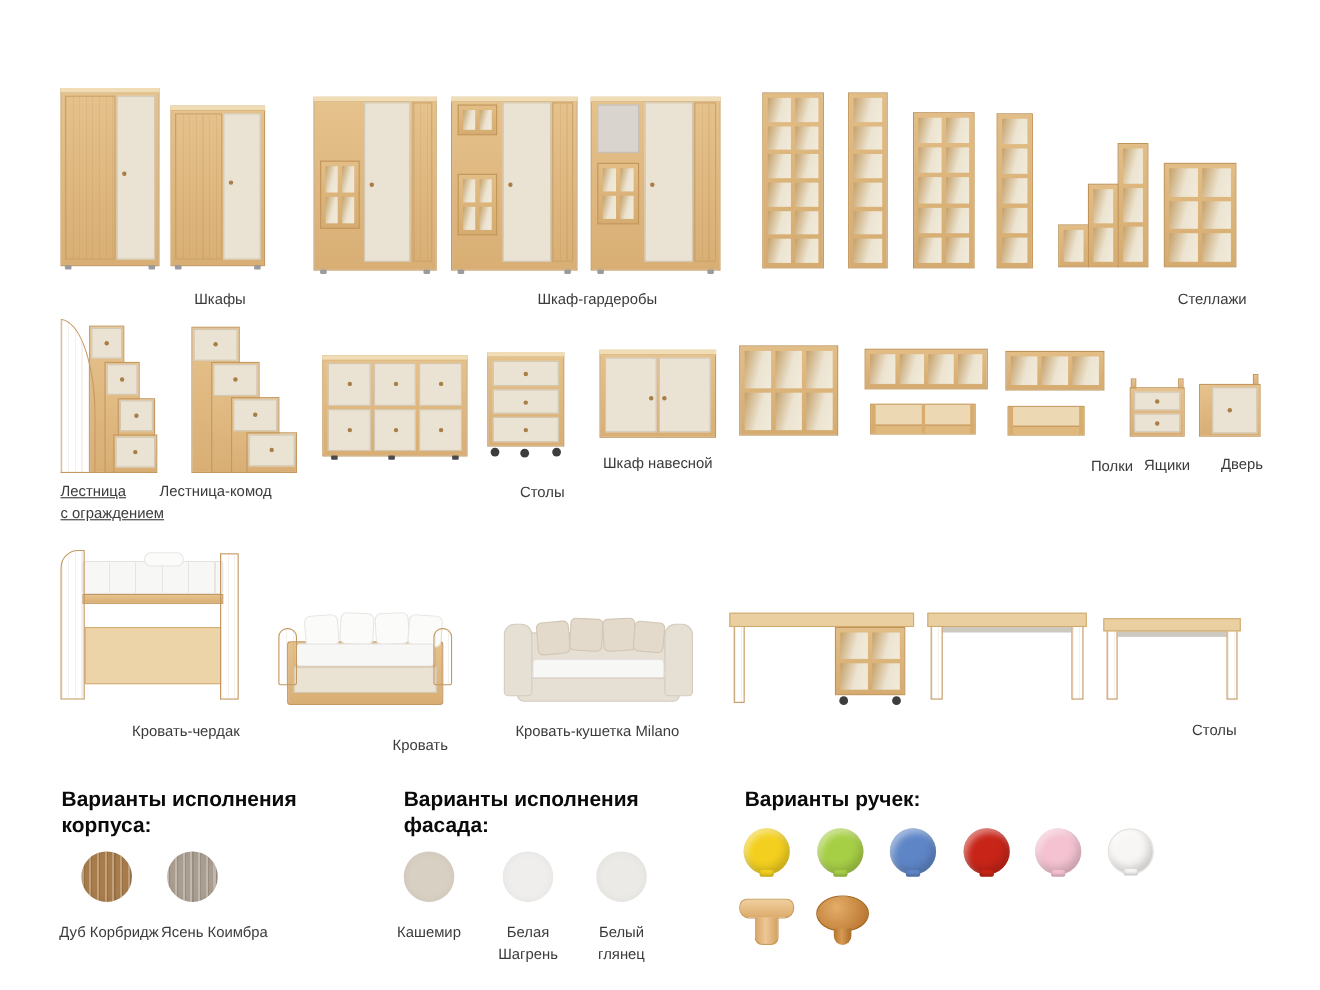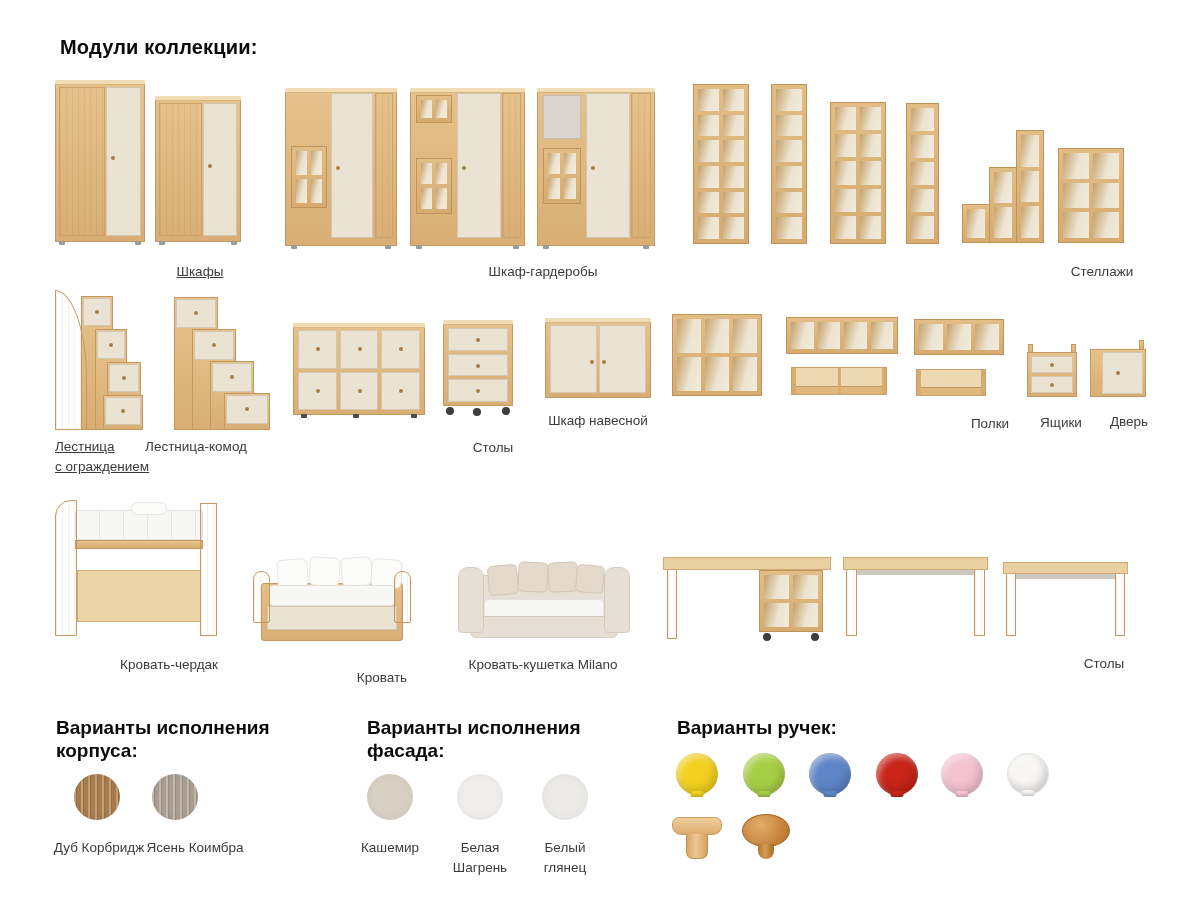--- a/index.html
+++ b/index.html
@@ -38,41 +38,40 @@
   .mattress { background:#f7f7f6; border:1px solid #e3e2df; }
   .pillow { background:#fbfbfa; border:1px solid #e7e6e3; border-radius:6px; }
   .beige { background:#e6dfd4; border:1px solid #d4cbbd; }
   .beigepillow { background:#e4dacb; border:1px solid #d2c6b4; border-radius:5px; }
 </style>
 </head>
 <body>
 
 <div id="canvas">
 
-  <div class="abs ttl" style="left:60px;top:36px;">Модули коллекции:</div>
 
   <div class="abs" style="left:55px;top:80px;width:90px;height:162px;">
     <div class="abs wood" style="inset:0;"></div>
       <div class="topedge"></div>
     <div class="abs woodp grainv" style="left:4px;top:7px;bottom:6px;width:46px;border:1px solid #cba36a;"></div>
     <div class="abs cream" style="left:51px;top:7px;bottom:6px;right:4px;"></div>
     <div class="knobdot" style="left:56px;top:76px;"></div>
     <div class="ft" style="left:4px;"></div>
       <div class="ft" style="right:4px;"></div>
   </div>
   <div class="abs" style="left:155px;top:96px;width:86px;height:146px;">
     <div class="abs wood" style="inset:0;"></div>
       <div class="topedge"></div>
     <div class="abs woodp grainv" style="left:4px;top:7px;bottom:6px;width:43px;border:1px solid #cba36a;"></div>
     <div class="abs cream" style="left:48px;top:7px;bottom:6px;right:4px;"></div>
     <div class="knobdot" style="left:53px;top:68px;"></div>
     <div class="ft" style="left:4px;"></div>
       <div class="ft" style="right:4px;"></div>
   </div>
-  <div class="abs lbl" style="left:138px;top:262px;width:124px;text-decoration:underline;">Шкафы</div>
+  <div class="abs lbl" style="left:138px;top:262px;width:124px;">Шкафы</div>
 
   <div class="abs" style="left:285px;top:88px;width:112px;height:158px;">
     <div class="abs wood" style="inset:0;"></div>
       <div class="topedge"></div>
     <div class="abs cellgrid" style="left:6px;top:58px;width:36px;height:62px;grid-template-columns:1fr 1fr;grid-template-rows:1fr 1fr;">
       <div class="cell"></div>
         <div class="cell"></div>
         <div class="cell"></div>
         <div class="cell"></div>
     </div>
@@ -301,21 +300,21 @@
   <div class="abs cellgrid" style="left:914px;top:319px;width:90px;height:36px;grid-template-columns:repeat(3,1fr);">
     <div class="cell"></div>
       <div class="cell"></div>
       <div class="cell"></div>
   </div>
   <div class="abs tray" style="left:916px;top:369px;width:70px;height:27px;">
     <div class="bottom"></div>
       <div class="wall" style="left:0;"></div>
       <div class="wall" style="right:0;"></div>
   </div>
-  <div class="abs lbl" style="left:950px;top:414px;width:80px;">Полки</div>
+  <div class="abs lbl" style="left:950px;top:414px;width:80px;text-align:right;">Полки</div>
 
   <div class="abs" style="left:1027px;top:352px;width:50px;height:45px;">
     <div class="abs wood" style="left:1px;top:-8px;width:5px;height:10px;"></div>
     <div class="abs wood" style="right:1px;top:-8px;width:5px;height:10px;"></div>
     <div class="abs wood" style="inset:0;"></div>
     <div class="abs cream" style="left:4px;top:4px;right:4px;height:17px;"></div>
       <div class="knobdot" style="left:23px;top:11px;"></div>
     <div class="abs cream" style="left:4px;bottom:4px;right:4px;height:17px;"></div>
       <div class="knobdot" style="left:23px;top:31px;"></div>
   </div>

